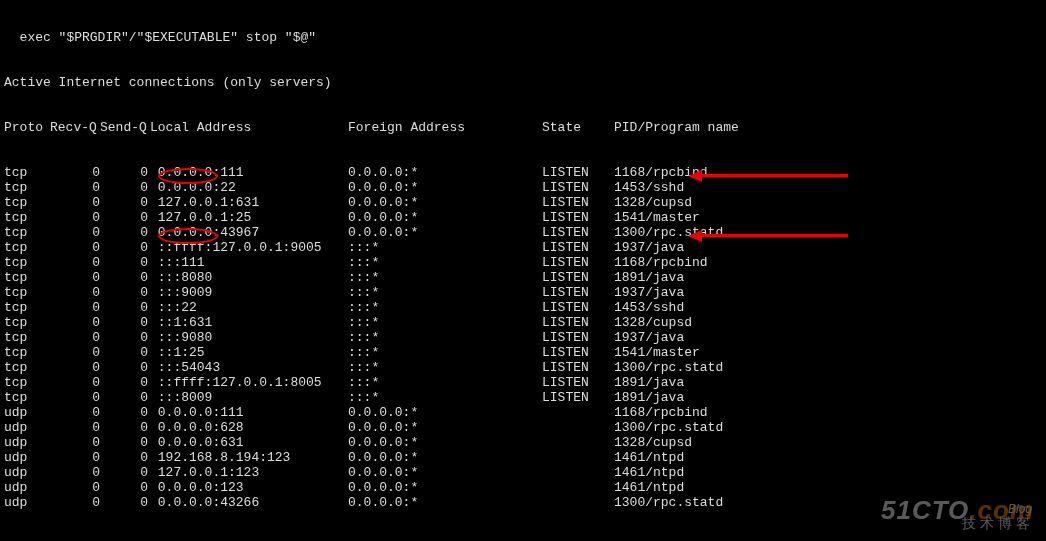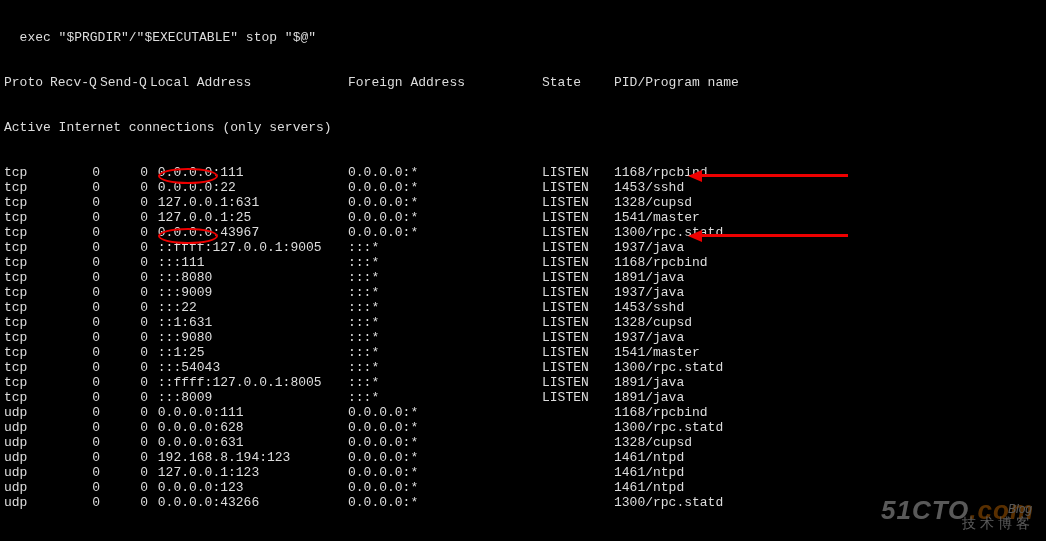--- a/index.html
+++ b/index.html
@@ -86,22 +86,22 @@
     bottom: 14px;
     font-size: 12px;
     font-style: italic;
   }
 </style>
 </head>
 <body>
 
 <div class="term">
   <span class="row">  exec "$PRGDIR"/"$EXECUTABLE" stop "$@"</span>
+  <span class="row">Active Internet connections (only servers)</span>
   <span class="row"><span class="cell c-proto">Proto</span><span class="cell c-recvq" style="text-align:left">Recv-Q</span><span class="cell c-sendq" style="text-align:left">Send-Q</span><span class="cell c-local">Local Address</span><span class="cell c-foreign">Foreign Address</span><span class="cell c-state">State</span><span class="cell c-pid">PID/Program name</span></span>
-  <span class="row">Active Internet connections (only servers)</span>
   <div id="rows-container"><span class="row"><span class="cell c-proto">tcp</span><span class="cell c-recvq">0</span><span class="cell c-sendq">0</span><span class="cell c-local"> 0.0.0.0:111</span><span class="cell c-foreign">0.0.0.0:*</span><span class="cell c-state">LISTEN</span><span class="cell c-pid">1168/rpcbind</span></span><span class="row"><span class="cell c-proto">tcp</span><span class="cell c-recvq">0</span><span class="cell c-sendq">0</span><span class="cell c-local"> 0.0.0.0:22</span><span class="cell c-foreign">0.0.0.0:*</span><span class="cell c-state">LISTEN</span><span class="cell c-pid">1453/sshd</span></span><span class="row"><span class="cell c-proto">tcp</span><span class="cell c-recvq">0</span><span class="cell c-sendq">0</span><span class="cell c-local"> 127.0.0.1:631</span><span class="cell c-foreign">0.0.0.0:*</span><span class="cell c-state">LISTEN</span><span class="cell c-pid">1328/cupsd</span></span><span class="row"><span class="cell c-proto">tcp</span><span class="cell c-recvq">0</span><span class="cell c-sendq">0</span><span class="cell c-local"> 127.0.0.1:25</span><span class="cell c-foreign">0.0.0.0:*</span><span class="cell c-state">LISTEN</span><span class="cell c-pid">1541/master</span></span><span class="row"><span class="cell c-proto">tcp</span><span class="cell c-recvq">0</span><span class="cell c-sendq">0</span><span class="cell c-local"> 0.0.0.0:43967</span><span class="cell c-foreign">0.0.0.0:*</span><span class="cell c-state">LISTEN</span><span class="cell c-pid">1300/rpc.statd</span></span><span class="row"><span class="cell c-proto">tcp</span><span class="cell c-recvq">0</span><span class="cell c-sendq">0</span><span class="cell c-local"> ::ffff:127.0.0.1:9005</span><span class="cell c-foreign">:::*</span><span class="cell c-state">LISTEN</span><span class="cell c-pid">1937/java</span></span><span class="row"><span class="cell c-proto">tcp</span><span class="cell c-recvq">0</span><span class="cell c-sendq">0</span><span class="cell c-local"> :::111</span><span class="cell c-foreign">:::*</span><span class="cell c-state">LISTEN</span><span class="cell c-pid">1168/rpcbind</span></span><span class="row"><span class="cell c-proto">tcp</span><span class="cell c-recvq">0</span><span class="cell c-sendq">0</span><span class="cell c-local"> :::8080</span><span class="cell c-foreign">:::*</span><span class="cell c-state">LISTEN</span><span class="cell c-pid">1891/java</span></span><span class="row"><span class="cell c-proto">tcp</span><span class="cell c-recvq">0</span><span class="cell c-sendq">0</span><span class="cell c-local"> :::9009</span><span class="cell c-foreign">:::*</span><span class="cell c-state">LISTEN</span><span class="cell c-pid">1937/java</span></span><span class="row"><span class="cell c-proto">tcp</span><span class="cell c-recvq">0</span><span class="cell c-sendq">0</span><span class="cell c-local"> :::22</span><span class="cell c-foreign">:::*</span><span class="cell c-state">LISTEN</span><span class="cell c-pid">1453/sshd</span></span><span class="row"><span class="cell c-proto">tcp</span><span class="cell c-recvq">0</span><span class="cell c-sendq">0</span><span class="cell c-local"> ::1:631</span><span class="cell c-foreign">:::*</span><span class="cell c-state">LISTEN</span><span class="cell c-pid">1328/cupsd</span></span><span class="row"><span class="cell c-proto">tcp</span><span class="cell c-recvq">0</span><span class="cell c-sendq">0</span><span class="cell c-local"> :::9080</span><span class="cell c-foreign">:::*</span><span class="cell c-state">LISTEN</span><span class="cell c-pid">1937/java</span></span><span class="row"><span class="cell c-proto">tcp</span><span class="cell c-recvq">0</span><span class="cell c-sendq">0</span><span class="cell c-local"> ::1:25</span><span class="cell c-foreign">:::*</span><span class="cell c-state">LISTEN</span><span class="cell c-pid">1541/master</span></span><span class="row"><span class="cell c-proto">tcp</span><span class="cell c-recvq">0</span><span class="cell c-sendq">0</span><span class="cell c-local"> :::54043</span><span class="cell c-foreign">:::*</span><span class="cell c-state">LISTEN</span><span class="cell c-pid">1300/rpc.statd</span></span><span class="row"><span class="cell c-proto">tcp</span><span class="cell c-recvq">0</span><span class="cell c-sendq">0</span><span class="cell c-local"> ::ffff:127.0.0.1:8005</span><span class="cell c-foreign">:::*</span><span class="cell c-state">LISTEN</span><span class="cell c-pid">1891/java</span></span><span class="row"><span class="cell c-proto">tcp</span><span class="cell c-recvq">0</span><span class="cell c-sendq">0</span><span class="cell c-local"> :::8009</span><span class="cell c-foreign">:::*</span><span class="cell c-state">LISTEN</span><span class="cell c-pid">1891/java</span></span><span class="row"><span class="cell c-proto">udp</span><span class="cell c-recvq">0</span><span class="cell c-sendq">0</span><span class="cell c-local"> 0.0.0.0:111</span><span class="cell c-foreign">0.0.0.0:*</span><span class="cell c-state"></span><span class="cell c-pid">1168/rpcbind</span></span><span class="row"><span class="cell c-proto">udp</span><span class="cell c-recvq">0</span><span class="cell c-sendq">0</span><span class="cell c-local"> 0.0.0.0:628</span><span class="cell c-foreign">0.0.0.0:*</span><span class="cell c-state"></span><span class="cell c-pid">1300/rpc.statd</span></span><span class="row"><span class="cell c-proto">udp</span><span class="cell c-recvq">0</span><span class="cell c-sendq">0</span><span class="cell c-local"> 0.0.0.0:631</span><span class="cell c-foreign">0.0.0.0:*</span><span class="cell c-state"></span><span class="cell c-pid">1328/cupsd</span></span><span class="row"><span class="cell c-proto">udp</span><span class="cell c-recvq">0</span><span class="cell c-sendq">0</span><span class="cell c-local"> 192.168.8.194:123</span><span class="cell c-foreign">0.0.0.0:*</span><span class="cell c-state"></span><span class="cell c-pid">1461/ntpd</span></span><span class="row"><span class="cell c-proto">udp</span><span class="cell c-recvq">0</span><span class="cell c-sendq">0</span><span class="cell c-local"> 127.0.0.1:123</span><span class="cell c-foreign">0.0.0.0:*</span><span class="cell c-state"></span><span class="cell c-pid">1461/ntpd</span></span><span class="row"><span class="cell c-proto">udp</span><span class="cell c-recvq">0</span><span class="cell c-sendq">0</span><span class="cell c-local"> 0.0.0.0:123</span><span class="cell c-foreign">0.0.0.0:*</span><span class="cell c-state"></span><span class="cell c-pid">1461/ntpd</span></span><span class="row"><span class="cell c-proto">udp</span><span class="cell c-recvq">0</span><span class="cell c-sendq">0</span><span class="cell c-local"> 0.0.0.0:43266</span><span class="cell c-foreign">0.0.0.0:*</span><span class="cell c-state"></span><span class="cell c-pid">1300/rpc.statd</span></span></div>
   
 </div>
 
 <div class="oval" style="left:158px; top:168px; width:60px; height:16px;"></div>
 <div class="oval" style="left:158px; top:228px; width:60px; height:16px;"></div>
 
 <div class="arrow-wrap" style="left:688px; top:170px; width:160px; height:14px;">
   <div class="arrow-head" style="left:0; top:0;"></div>
   <div class="arrow-shaft" style="left:12px; top:4px; width:148px;"></div>

